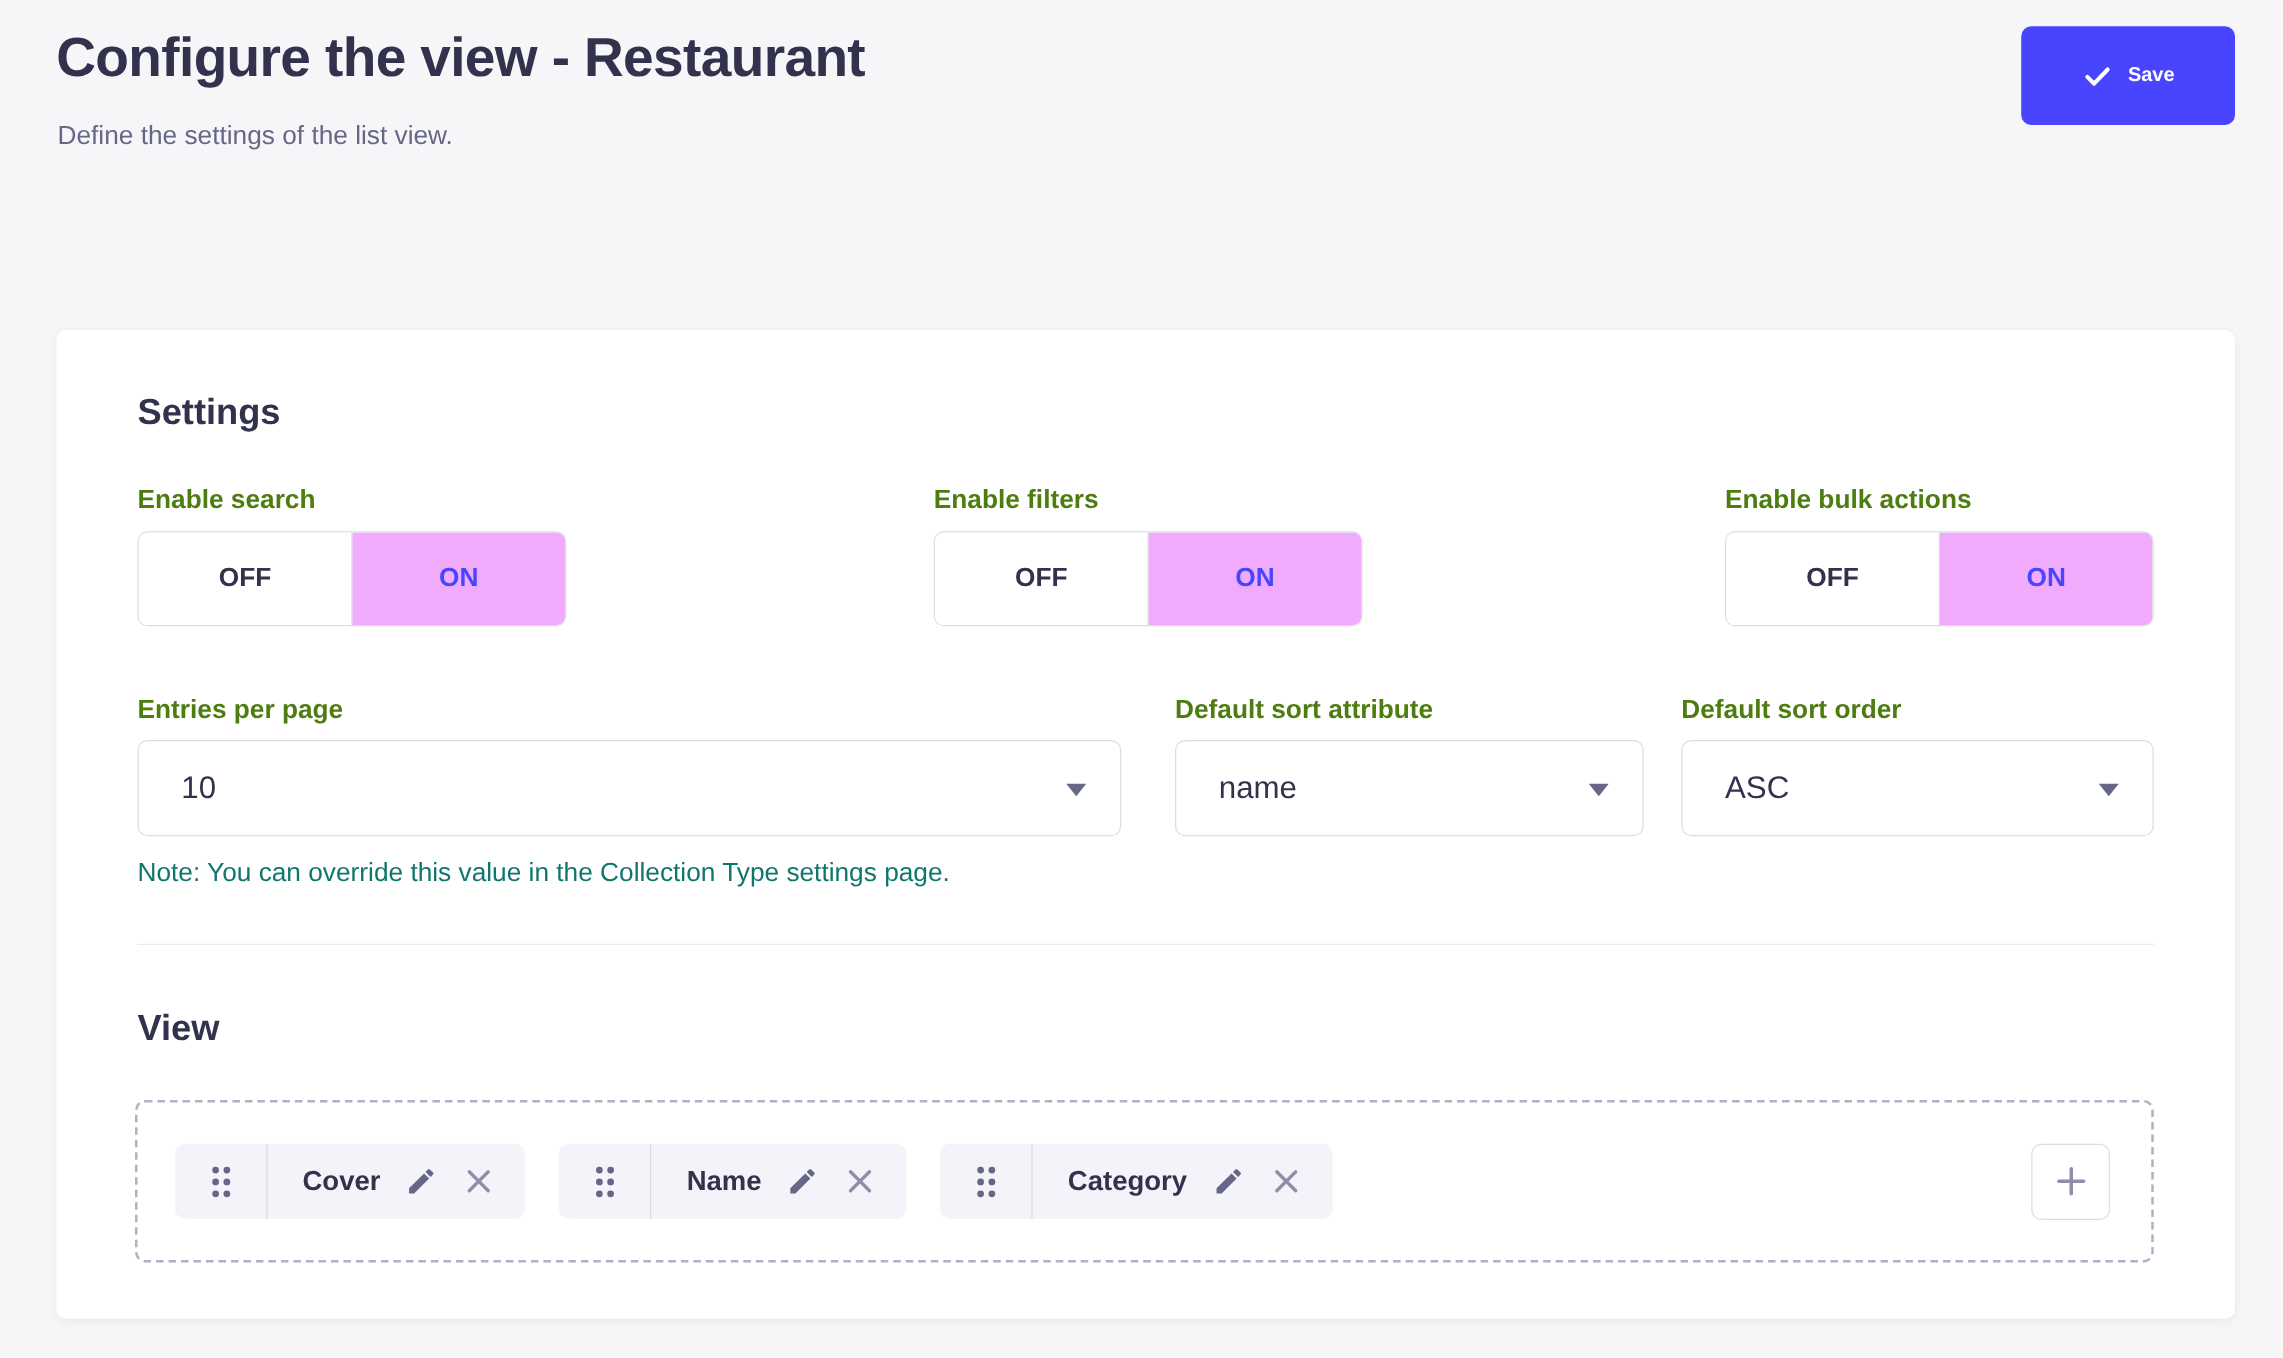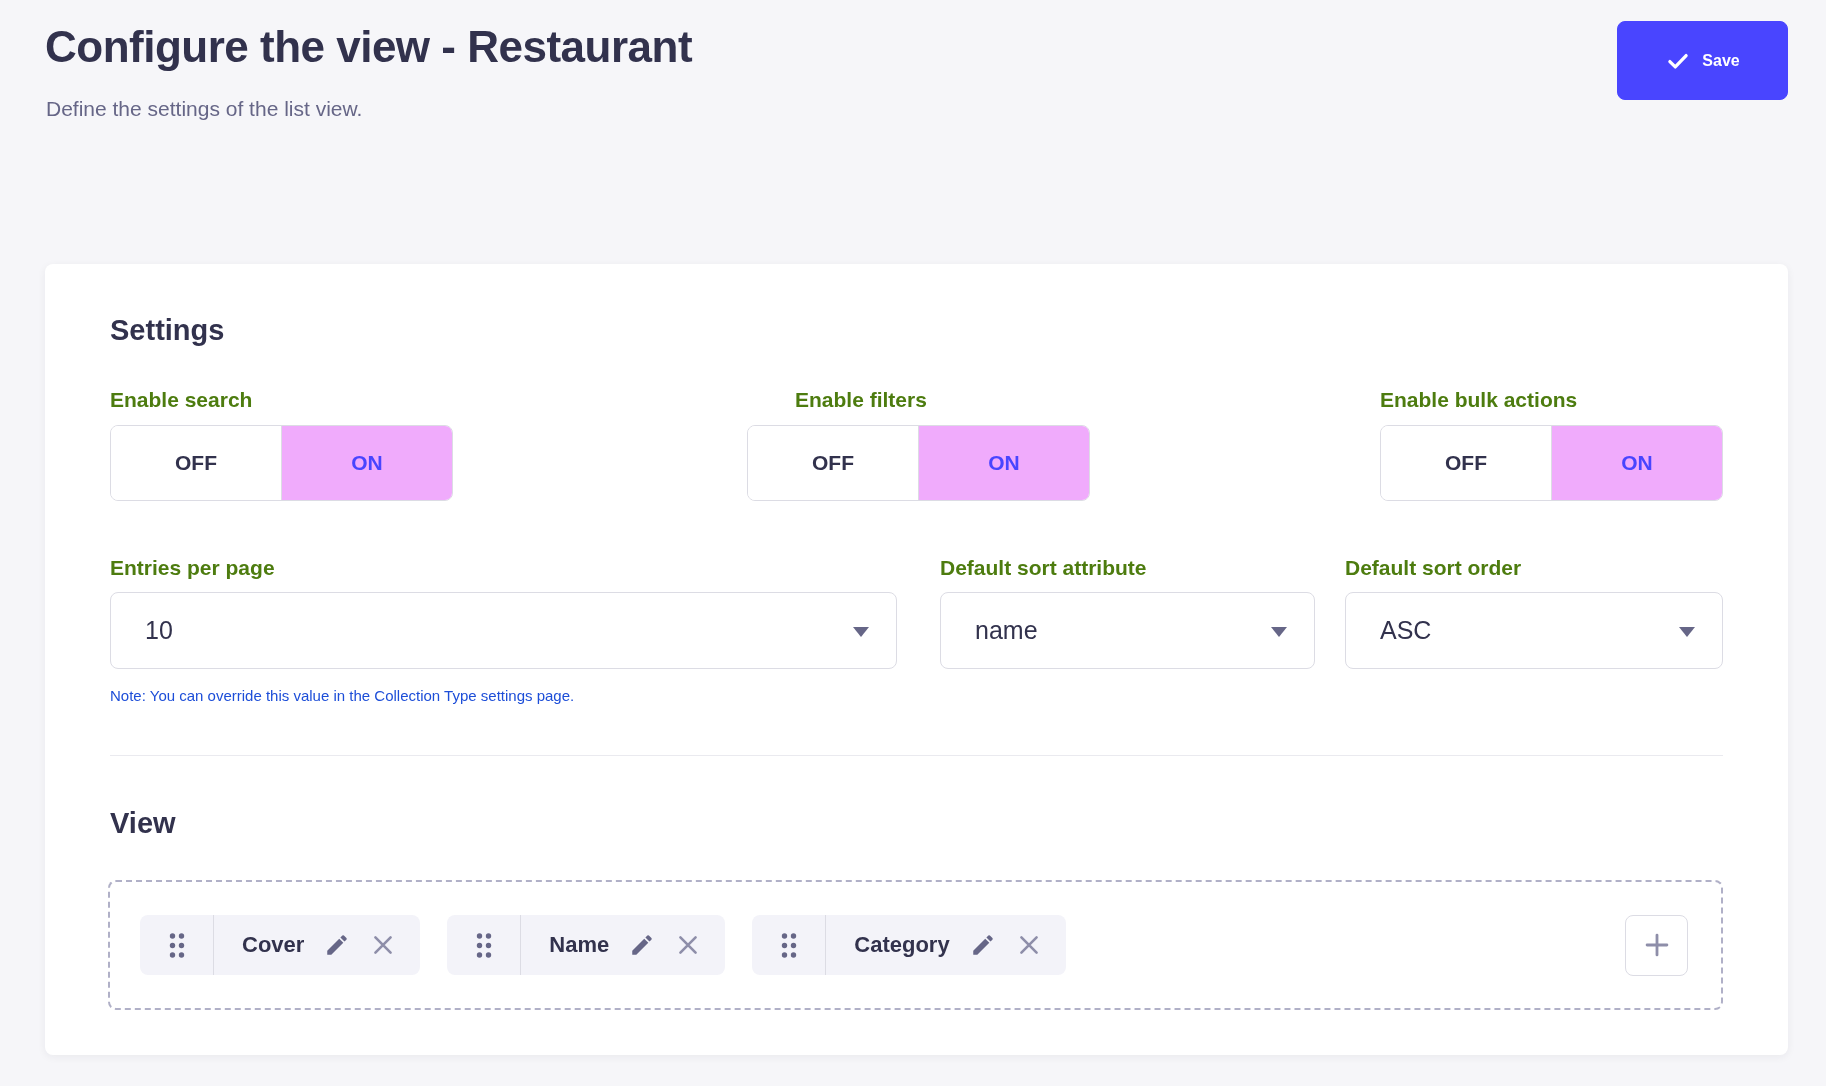--- a/index.html
+++ b/index.html
@@ -67,21 +67,21 @@
     font-size:25px; color:#32324D; cursor:pointer;
   }
   .select .caret {
     position:absolute; right:27px; top:50%; margin-top:-4px;
     width:0; height:0;
     border-left:8px solid transparent; border-right:8px solid transparent;
     border-top:10px solid #666687;
   }
   .note {
     position:absolute; left:65px; top:423px;
-    font-size:15px; color:#1d4ed8;
+    font-size:21px; color:#0f766e;
   }
   .divider {
     position:absolute; left:65px; top:491px; width:1613px; height:1px;
     background:#EAEAEF;
   }
 
   
   .dashed-zone {
     position:absolute; left:63px; top:616px; width:1615px; height:130px;
     border:2px dashed #B0B0C7; border-radius:8px;
@@ -121,21 +121,21 @@
       </svg>
     </span>
     <span>Save</span>
   </button>
 
   <div class="card">
 
     <div class="section-heading" style="top:50px;">Settings</div>
 
     <div class="field-label" style="left:65px;  top:124px;">Enable search</div>
-    <div class="field-label" style="left:702px; top:124px;margin-left:48px;">Enable filters</div>
+    <div class="field-label" style="left:702px; top:124px;">Enable filters</div>
     <div class="field-label" style="left:1335px;top:124px;">Enable bulk actions</div>
 
     <div class="toggle" style="left:65px;">
       <div class="seg off">OFF</div>
       <div class="seg on">ON</div>
     </div>
     <div class="toggle" style="left:702px;">
       <div class="seg off">OFF</div>
       <div class="seg on">ON</div>
     </div>

